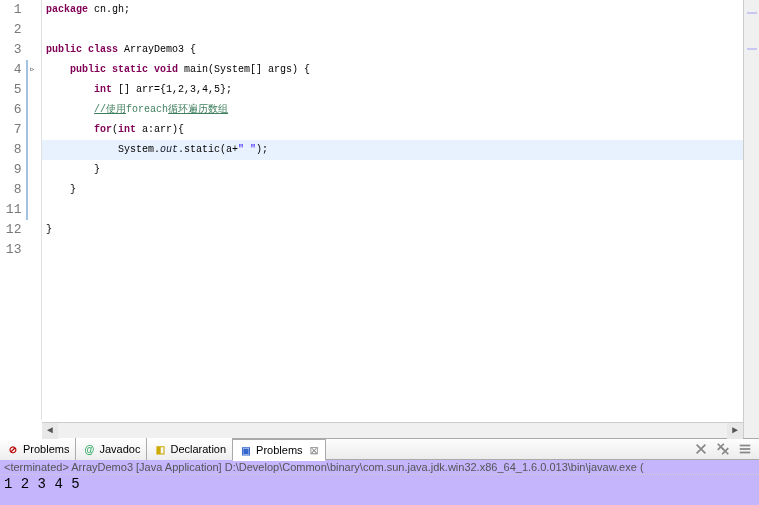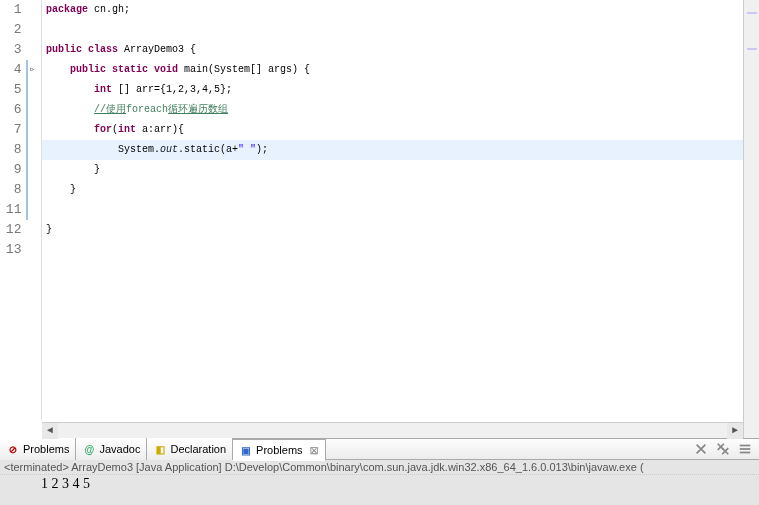--- a/index.html
+++ b/index.html
@@ -29,23 +29,23 @@
   .tab.active { background: #fff; border-top: 1px solid #aaa; border-bottom: 1px solid #fff; position:relative; top:1px; }
   .tab-icon { width:14px; height:14px; display:flex; align-items:center; justify-content:center; font-size:10px; }
   .ico-problems { color:#b00; font-weight:bold; }
   .ico-javadoc { color:#3a6; font-weight:bold; }
   .ico-decl { color:#ca0; font-weight:bold; }
   .ico-console { color:#36c; font-weight:bold; }
   .tabs-spacer { flex:1; }
   .tabs-tools { display:flex; gap:6px; padding-right:6px; }
   .tool { width:16px; height:16px; display:flex; align-items:center; justify-content:center; cursor:pointer; color:#666; }
   .tool svg { width:14px; height:14px; }
-  .console-area { height: 45px; background:#e5e5e5; font-family: Tahoma, sans-serif; }
+  .console-area { height: 45px; background:#c4b5fd; font-family: Tahoma, sans-serif; }
   .console-header { font-size: 11px; color:#555; padding: 1px 4px; border-bottom:1px dotted #ccc; white-space:nowrap; overflow:hidden; }
-  .console-output { font-family: Liberation Serif, serif; font-size: 14px; color:#000; padding: 1px 4px; margin-left: 37px; }
+  .console-output { font-family: Liberation Mono, monospace; font-size: 14px; color:#000; padding: 1px 4px; }
   .close-x { color:#888; }
 </style>
 </head>
 <body>
 
 <div class="editor-area">
   <div class="gutter">
     <div class="blue-strip"></div>
     <div id="gutter-lines">
         <div class="line">

